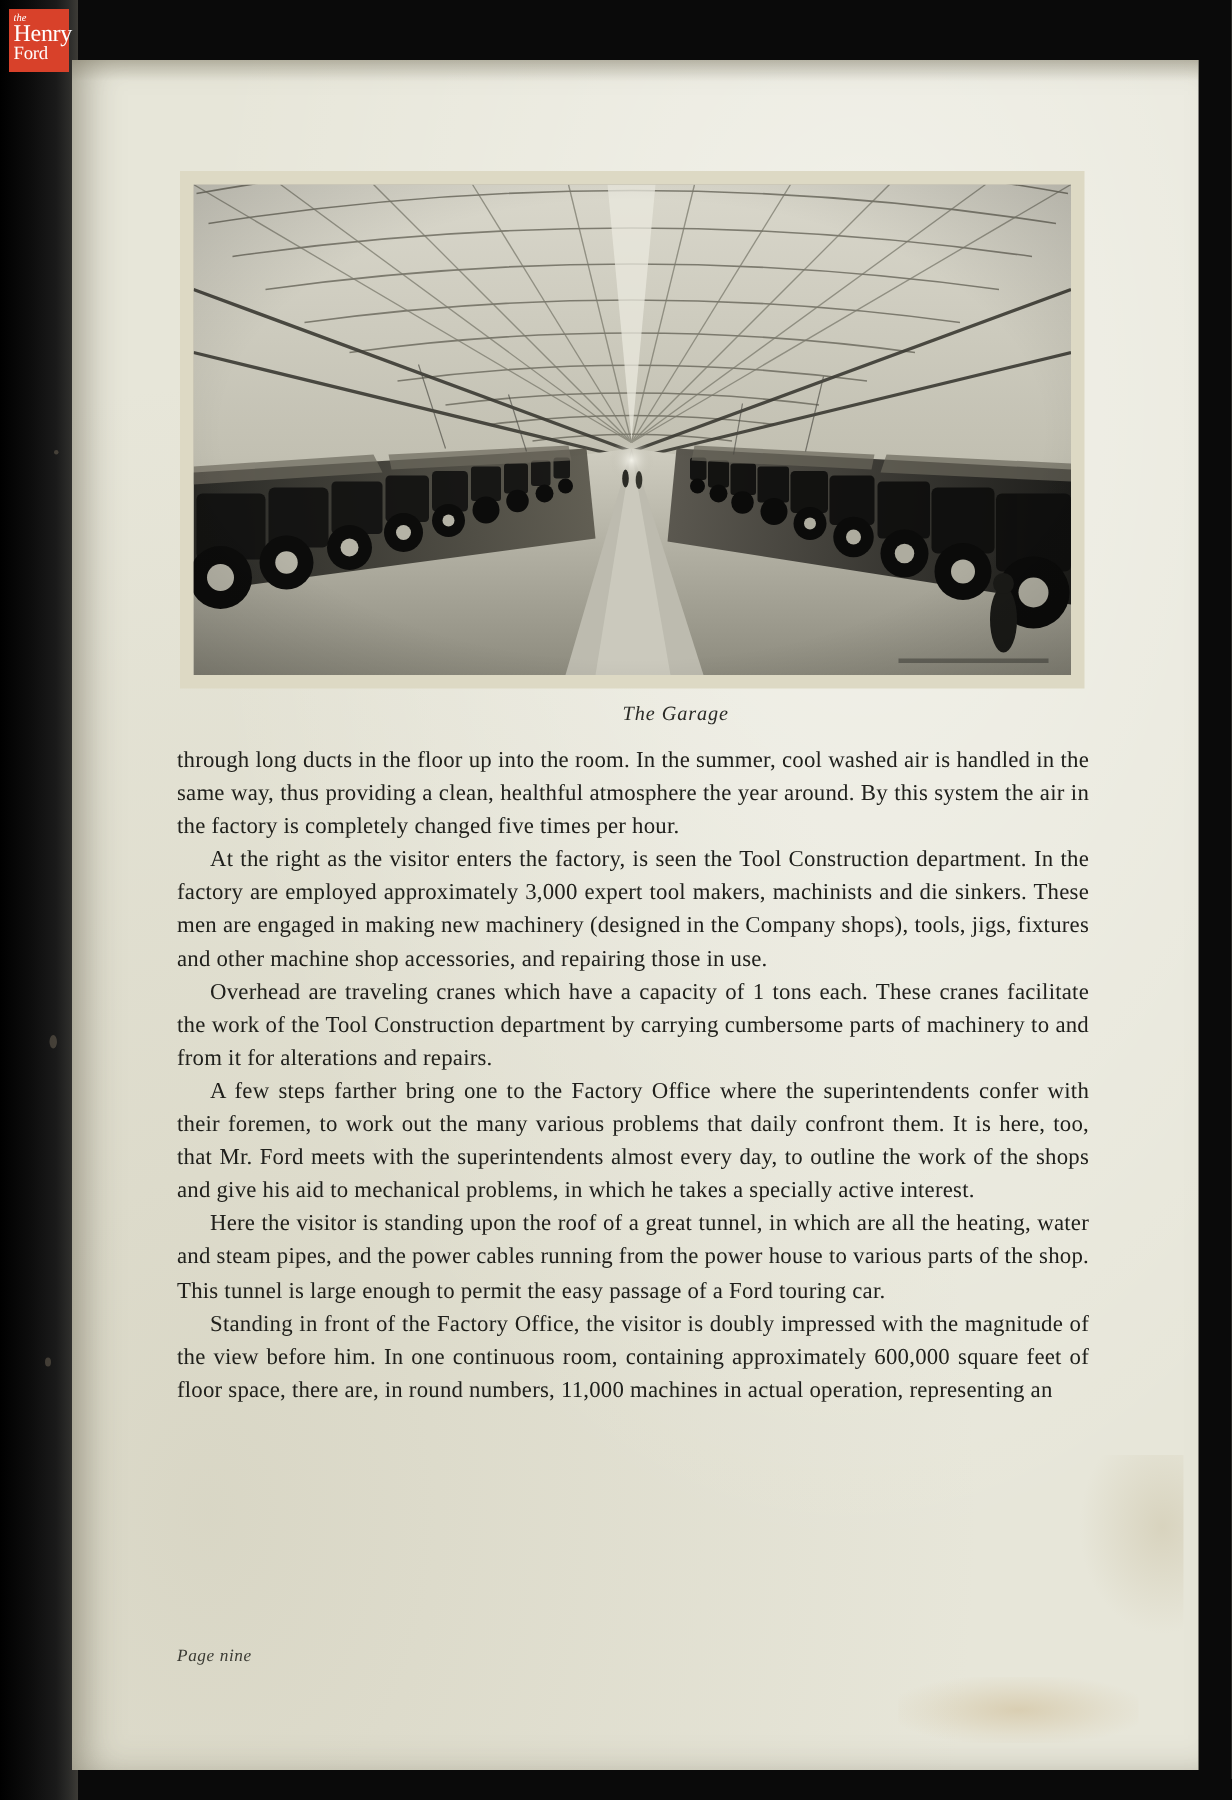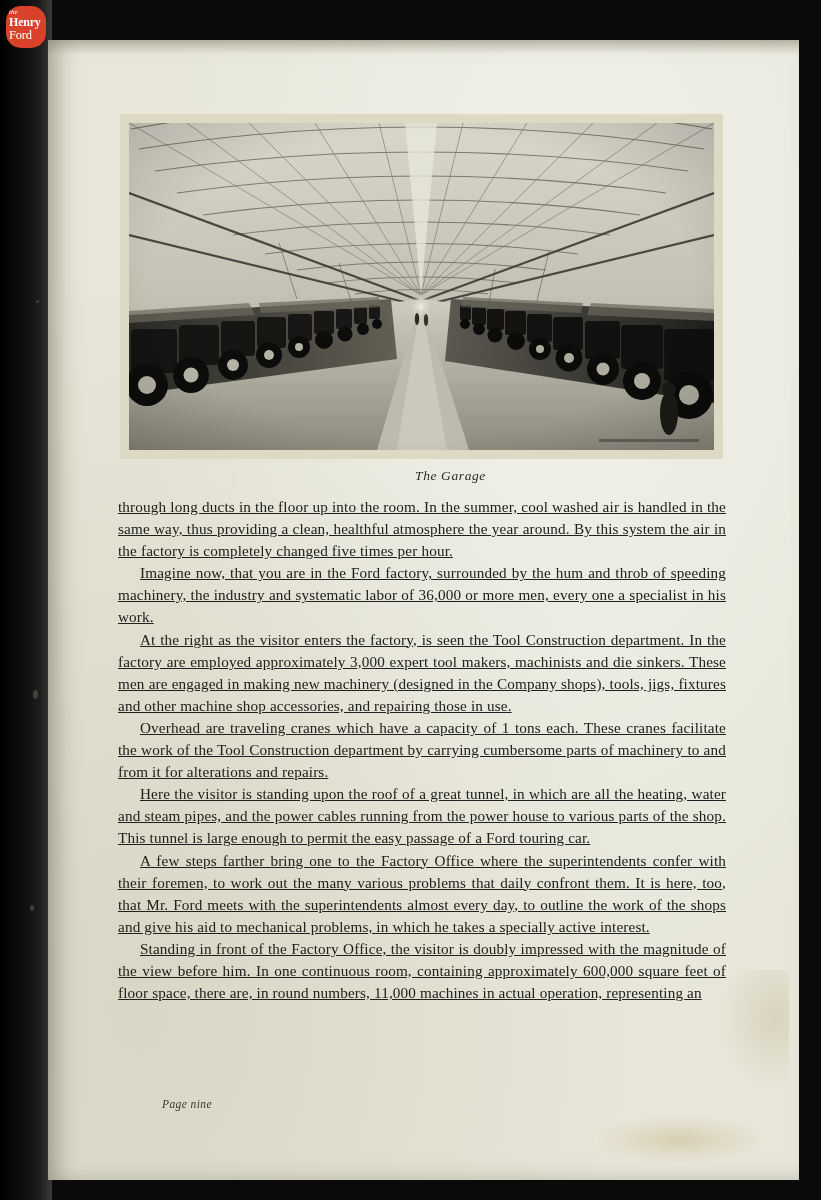--- a/index.html
+++ b/index.html
@@ -38,31 +38,30 @@
   .watermark {
     position: absolute;
     left: 6px; top: 6px;
     width: 40px; height: 42px;
     background: #d8412a;
     color: #fff;
     font-family: "Liberation Serif", serif;
     z-index: 20;
     padding: 2px 3px;
     box-sizing: border-box;
-    border-radius: 15px;
   }
   .watermark .wm-the {
     font-size: 7px;
     line-height: 8px;
     font-style: italic;
   }
   .watermark .wm-henry {
-    font-size: 12px;
+    font-size: 16px;
     line-height: 13px;
-    font-weight: bold;
+    font-weight: normal;
     letter-spacing: -.2px;
   }
   .watermark .wm-ford {
     font-size: 12.5px;
     line-height: 13px;
     font-weight: normal;
     letter-spacing: -.2px;
   }
 
   
@@ -128,33 +127,32 @@
     position: absolute;
     left: 70px; top: 456px;
     width: 608px;
     color: #20201c;
     font-size: 15.2px;
     line-height: 22.1px;
     text-align: justify;
     text-justify: inter-word;
     letter-spacing: .15px;
   }
-  .col p { margin: 0 0 0 0; text-decoration: underline; }
+  .col p { margin: 0 0 0 0; }
   .col p.ind { text-indent: 22px; }
   .col p + p { margin-top: 0; }
 
   .folio {
     position: absolute;
     left: 70px; top: 1058px;
     font-family: "Liberation Serif", serif;
     font-style: italic;
     font-size: 11.5px;
     color: #3a3a33;
     letter-spacing: .4px;
-    margin-left: 44px;
   }
 </style>
 </head>
 <body>
 
 <div id="page-wrap">
 
   <div class="gutter">
     <div class="gutter-speck" style="left:36px; top:300px; width:3px; height:3px;"></div>
     <div class="gutter-speck" style="left:33px; top:690px; width:5px; height:9px;"></div>
@@ -345,23 +343,22 @@
 
           <rect x="470" y="316" width="100" height="3" fill="#2a2a25" opacity="0.45"></rect>
         </svg>
       </div>
     </div>
 
     <div class="caption">The Garage</div>
 
     <div class="col">
       <p>through long ducts in the floor up into the room.   In the summer, cool washed air is handled in the same way, thus providing a clean, healthful atmosphere the year around.   By this system the air in the factory is completely changed five times per hour.</p>
-      <p class="ind">Imagine now, that you are in the Ford factory, surrounded by the hum and throb of speeding machinery, the industry and systematic labor of 36,000 or more men, every one a specialist in his work.</p>
       <p class="ind">At the right as the visitor enters the factory, is seen the Tool Construction department.   In the factory are employed approximately 3,000 expert tool makers, machinists and die sinkers.   These men are engaged in making new machinery (designed in the Company shops), tools, jigs, fixtures and other machine shop accessories, and repairing those in use.</p>
       <p class="ind">Overhead are traveling cranes which have a capacity of 1 tons each. These cranes facilitate the work of the Tool Construction department by carrying cumbersome parts of machinery to and from it for alterations and repairs.</p>
+      <p class="ind">A few steps farther bring one to the Factory Office where the superintendents confer with their foremen, to work out the many various problems that daily confront them.   It is here, too, that Mr. Ford meets with the superintendents almost every day, to outline the work of the shops and give his aid to mechanical problems, in which he takes a specially active interest.</p>
       <p class="ind">Here the visitor is standing upon the roof of a great tunnel, in which are all the heating, water and steam pipes, and the power cables running from the power house to various parts of the shop.   This tunnel is large enough to permit the easy passage of a Ford touring car.</p>
-      <p class="ind">A few steps farther bring one to the Factory Office where the superintendents confer with their foremen, to work out the many various problems that daily confront them.   It is here, too, that Mr. Ford meets with the superintendents almost every day, to outline the work of the shops and give his aid to mechanical problems, in which he takes a specially active interest.</p>
       <p class="ind">Standing in front of the Factory Office, the visitor is doubly impressed with the magnitude of the view before him.   In one continuous room, containing approximately 600,000 square feet of floor space, there are, in round numbers, 11,000 machines in actual operation, representing an</p>
     </div>
 
     <div class="folio">Page nine</div>
   </div>
 </div>
 
 </body></html>

